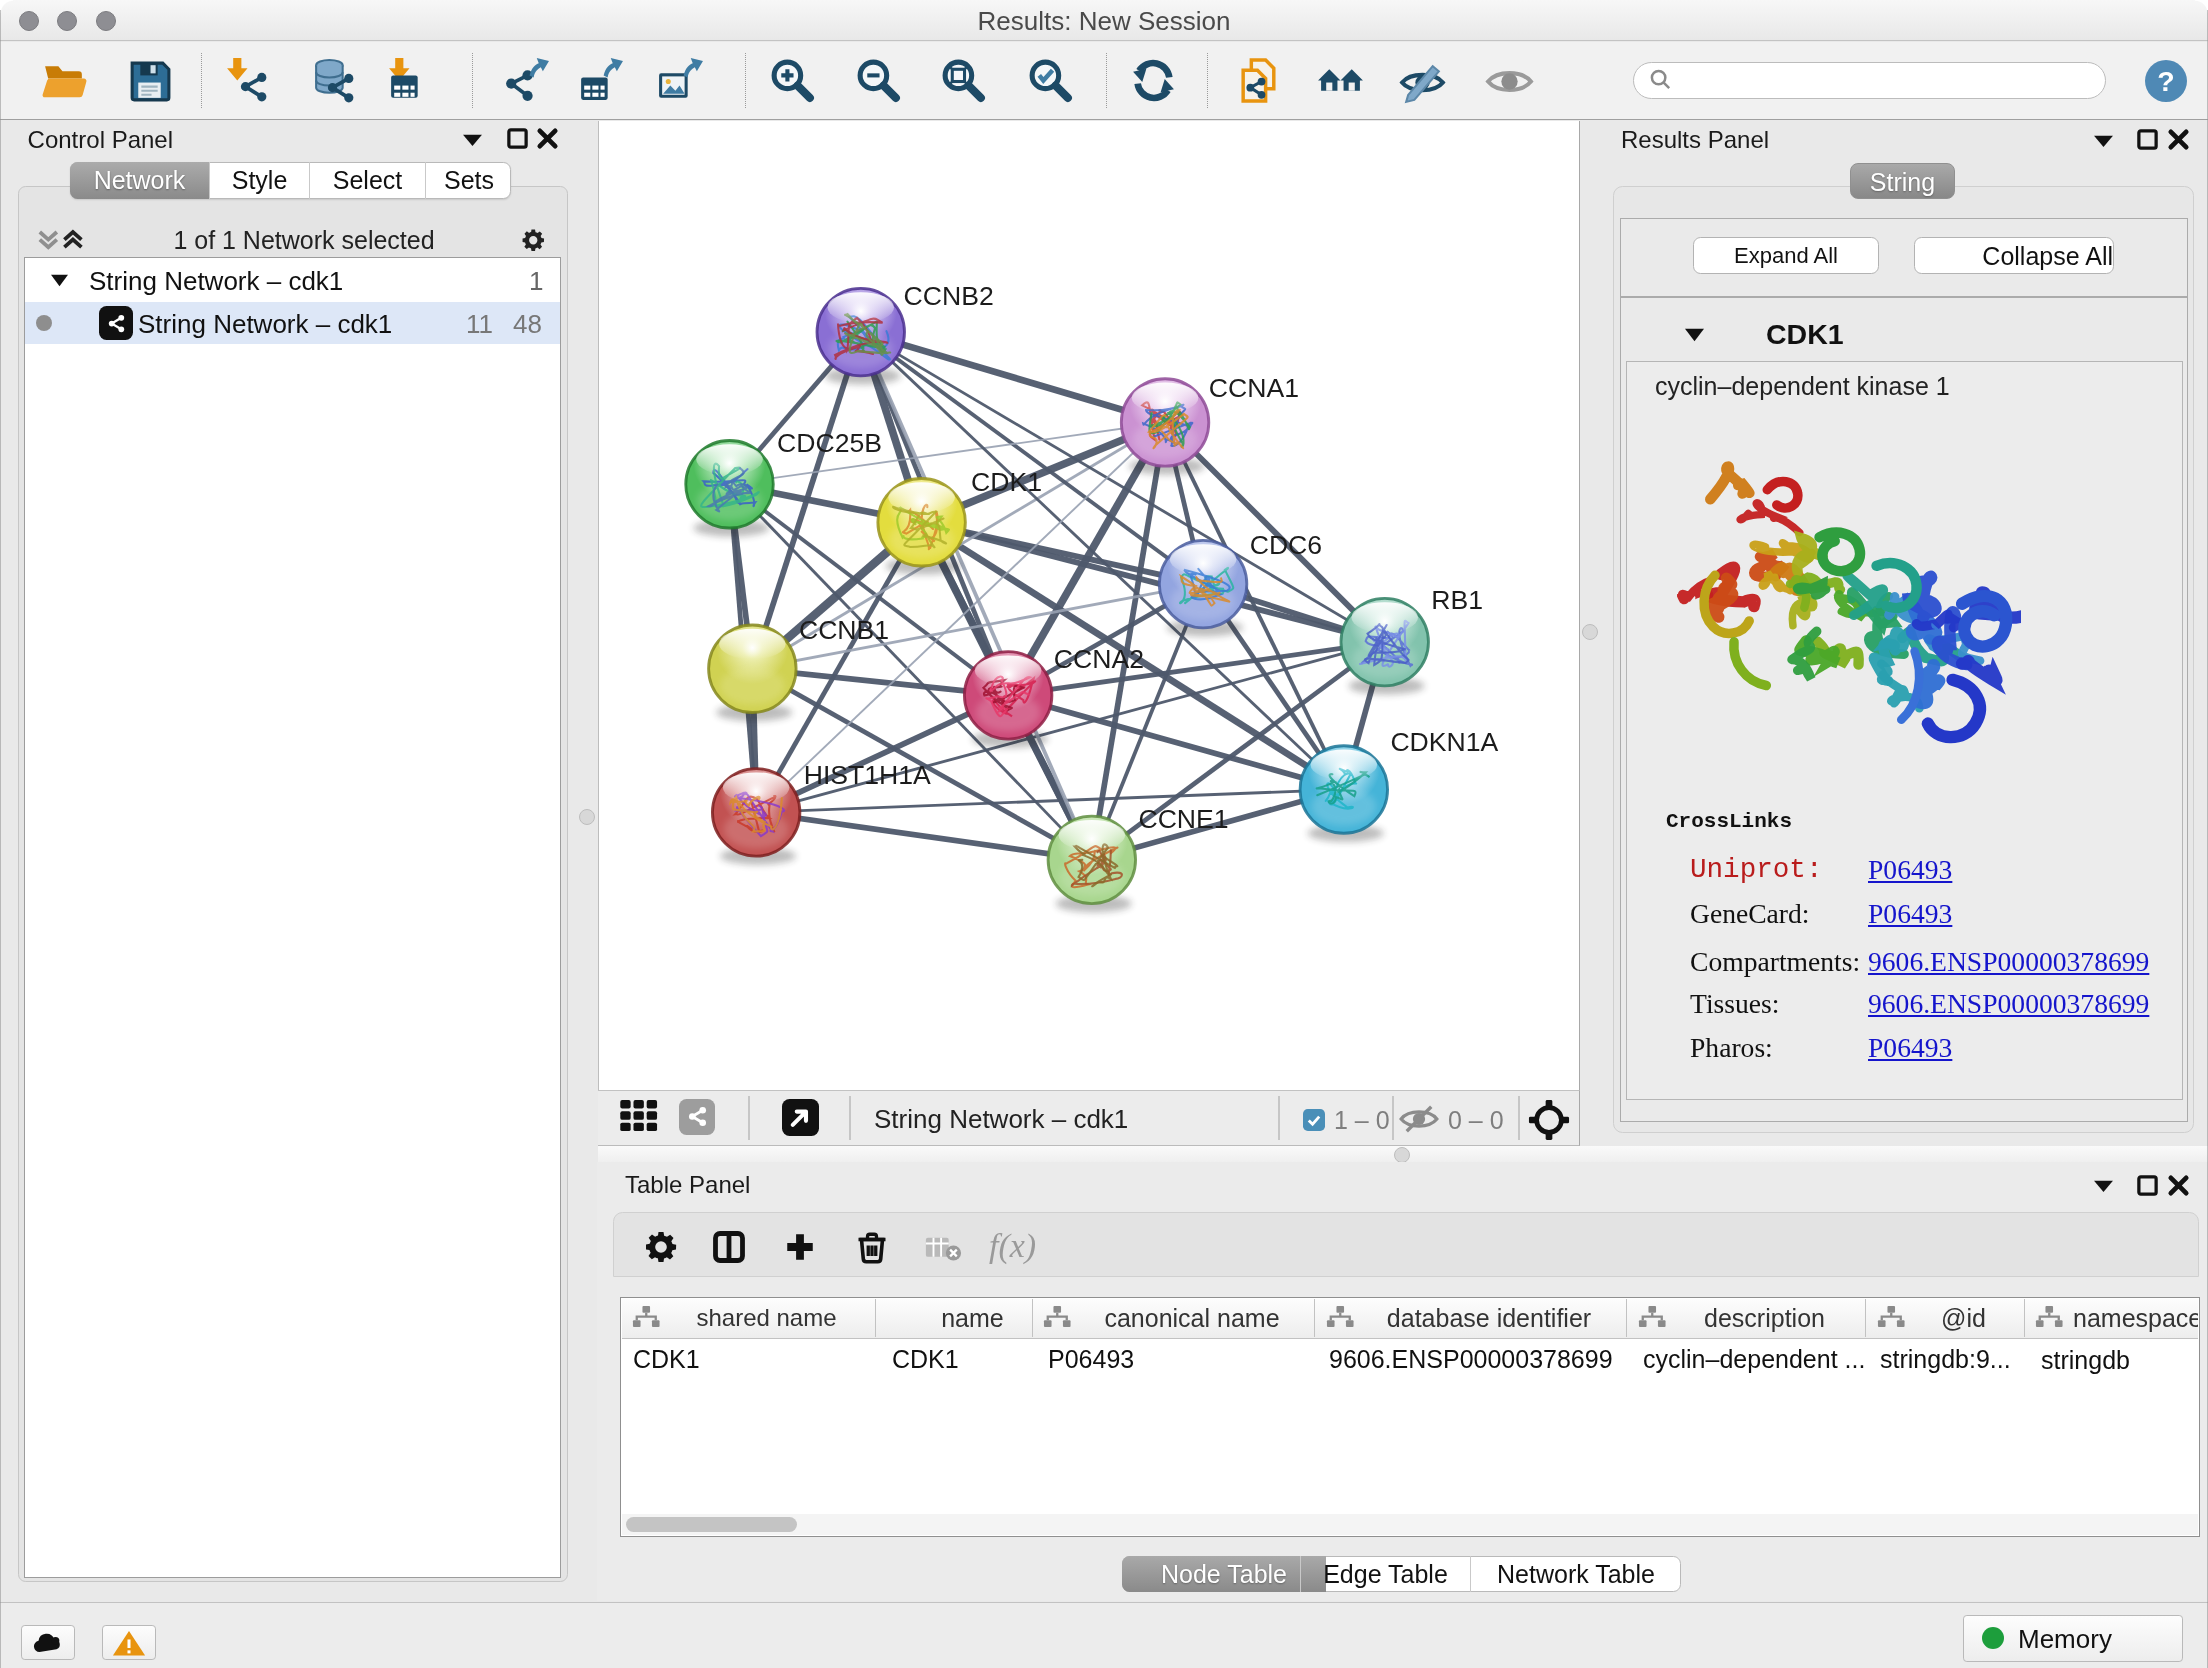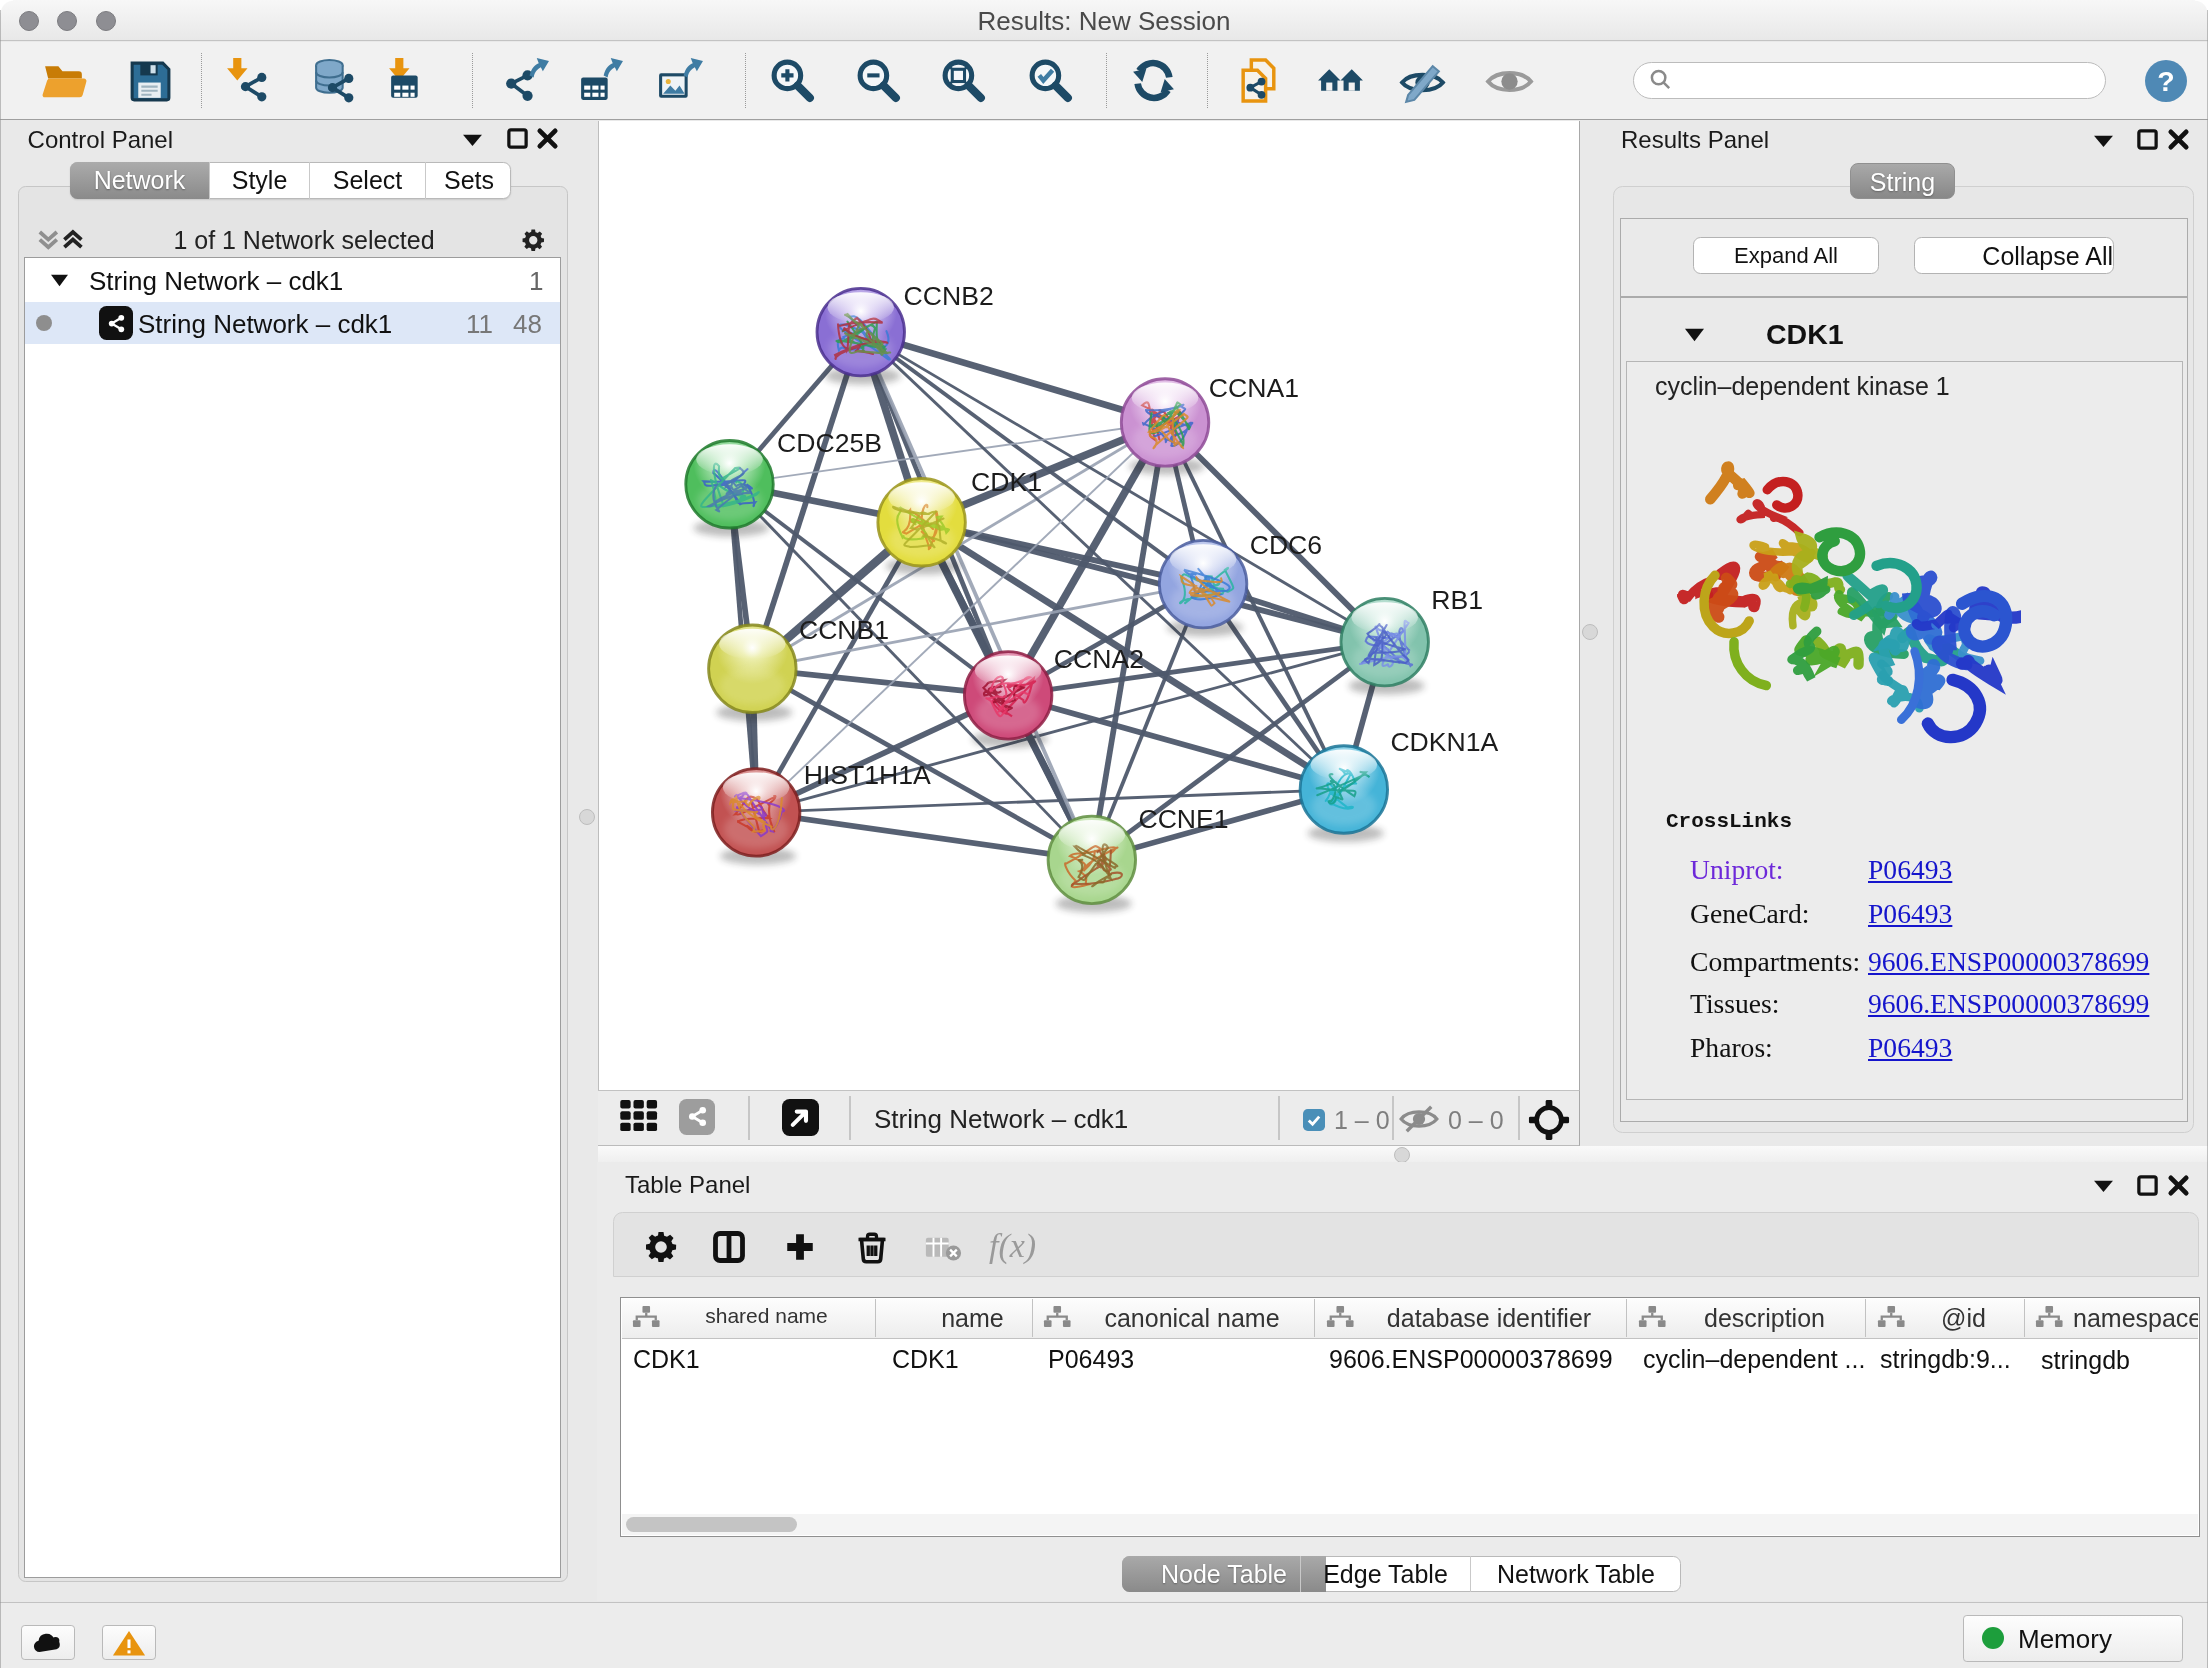--- a/index.html
+++ b/index.html
@@ -560,21 +560,21 @@
     <path d="M300,150 c28,-18 50,-4 46,22 c-4,26 -34,30 -42,12 c-8,-18 14,-34 30,-22" fill="none" stroke="#2b55d0" stroke-width="13" stroke-linecap="round"></path>
     <path d="M290,230 c24,6 36,26 24,46 c-12,20 -42,18 -50,0" fill="none" stroke="#2438c8" stroke-width="13" stroke-linecap="round"></path>
     <path d="M250,200 c10,26 4,56 -14,72" fill="none" stroke="#3a70d8" stroke-width="9" stroke-linecap="round"></path>
     <path d="M95,30 c12,-14 30,-10 32,4 c2,12 -12,20 -22,12" fill="none" stroke="#c42020" stroke-width="10" stroke-linecap="round"></path>
     <path d="M40,120 c-14,14 -16,40 -2,54 c12,12 32,8 38,-6" fill="none" stroke="#bda51a" stroke-width="10" stroke-linecap="round"></path>
     <path d="M60,190 c-2,22 12,42 34,46" fill="none" stroke="#7fb01e" stroke-width="10" stroke-linecap="round"></path>
     <path d="M150,80 c18,-10 38,-4 42,12 c4,16 -12,28 -28,22 c-16,-6 -14,-26 2,-30" fill="none" stroke="#2f9e3f" stroke-width="11" stroke-linecap="round"></path>
     <path d="M210,110 c20,-8 40,2 42,20 c2,18 -16,30 -32,22" fill="none" stroke="#23a08a" stroke-width="11" stroke-linecap="round"></path>
   </svg>
 <div class="abs" style="left:1666px;top:810px;font-family:Liberation Mono, monospace;font-size:21px;font-weight:bold;color:#111">CrossLinks</div>
-<div class="abs" style="left:1690px;top:854px;font-family:Liberation Serif, serif;font-size:27.6px;color:#6d28d9">Uniprot:</div>
+<div class="abs" style="left:1690px;top:854px;font-family:Liberation Mono, monospace;font-size:27.6px;color:#b91c1c">Uniprot:</div>
 <div class="abs" style="left:1868px;top:854px;font-family:'Liberation Serif',serif;font-size:27.6px;color:#1515cc;text-decoration:underline">P06493</div>
 <div class="abs" style="left:1690px;top:898px;font-family:'Liberation Serif',serif;font-size:27.6px;color:#111">GeneCard:</div>
 <div class="abs" style="left:1868px;top:898px;font-family:'Liberation Serif',serif;font-size:27.6px;color:#1515cc;text-decoration:underline">P06493</div>
 <div class="abs" style="left:1690px;top:946px;font-family:'Liberation Serif',serif;font-size:27.6px;color:#111">Compartments:</div>
 <div class="abs" style="left:1868px;top:946px;font-family:'Liberation Serif',serif;font-size:27.6px;color:#1515cc;text-decoration:underline">9606.ENSP00000378699</div>
 <div class="abs" style="left:1690px;top:988px;font-family:'Liberation Serif',serif;font-size:27.6px;color:#111">Tissues:</div>
 <div class="abs" style="left:1868px;top:988px;font-family:'Liberation Serif',serif;font-size:27.6px;color:#1515cc;text-decoration:underline">9606.ENSP00000378699</div>
 <div class="abs" style="left:1690px;top:1032px;font-family:'Liberation Serif',serif;font-size:27.6px;color:#111">Pharos:</div>
 <div class="abs" style="left:1868px;top:1032px;font-family:'Liberation Serif',serif;font-size:27.6px;color:#1515cc;text-decoration:underline">P06493</div>
 
@@ -614,21 +614,21 @@
 <div class="abs" style="left:620px;top:1297px;width:1580px;height:240px;background:#fff;border:1.9px solid #8f8f8f"></div>
 <div class="abs" style="left:622px;top:1299px;width:1576px;height:40px;background:linear-gradient(#fdfdfd,#ededed);border-bottom:1px solid #c2c2c2"></div>
 <svg class="abs" style="left:632px;top:1305px" width="28.5" height="25" viewBox="0 0 30 26">
     <g fill="#8a8a8a">
       <rect x="11" y="1" width="8" height="7" rx="1"></rect>
       <rect x="1" y="16" width="8" height="7" rx="1"></rect>
       <rect x="21" y="16" width="8" height="7" rx="1"></rect>
       <path d="M15,8 v4 M5,16 v-4 h20 v4" stroke="#8a8a8a" stroke-width="2.4" fill="none"></path>
     </g>
   </svg>
-<div class="abs" style="left:658px;top:1304px;width:217px;text-align:center;font-size:21px;color:#333;overflow:hidden;white-space:nowrap">shared name</div>
+<div class="abs" style="left:658px;top:1304px;width:217px;text-align:center;font-size:24px;color:#333;overflow:hidden;white-space:nowrap">shared name</div>
 <div class="abs" style="left:875px;top:1299px;width:1px;height:38px;background:#c2c2c2"></div>
 <div class="abs" style="left:913px;top:1304px;width:119px;text-align:center;font-size:25px;color:#333;overflow:hidden;white-space:nowrap">name</div>
 <div class="abs" style="left:1032px;top:1299px;width:1px;height:38px;background:#c2c2c2"></div>
 <svg class="abs" style="left:1043px;top:1305px" width="28.5" height="25" viewBox="0 0 30 26">
     <g fill="#8a8a8a">
       <rect x="11" y="1" width="8" height="7" rx="1"></rect>
       <rect x="1" y="16" width="8" height="7" rx="1"></rect>
       <rect x="21" y="16" width="8" height="7" rx="1"></rect>
       <path d="M15,8 v4 M5,16 v-4 h20 v4" stroke="#8a8a8a" stroke-width="2.4" fill="none"></path>
     </g>

